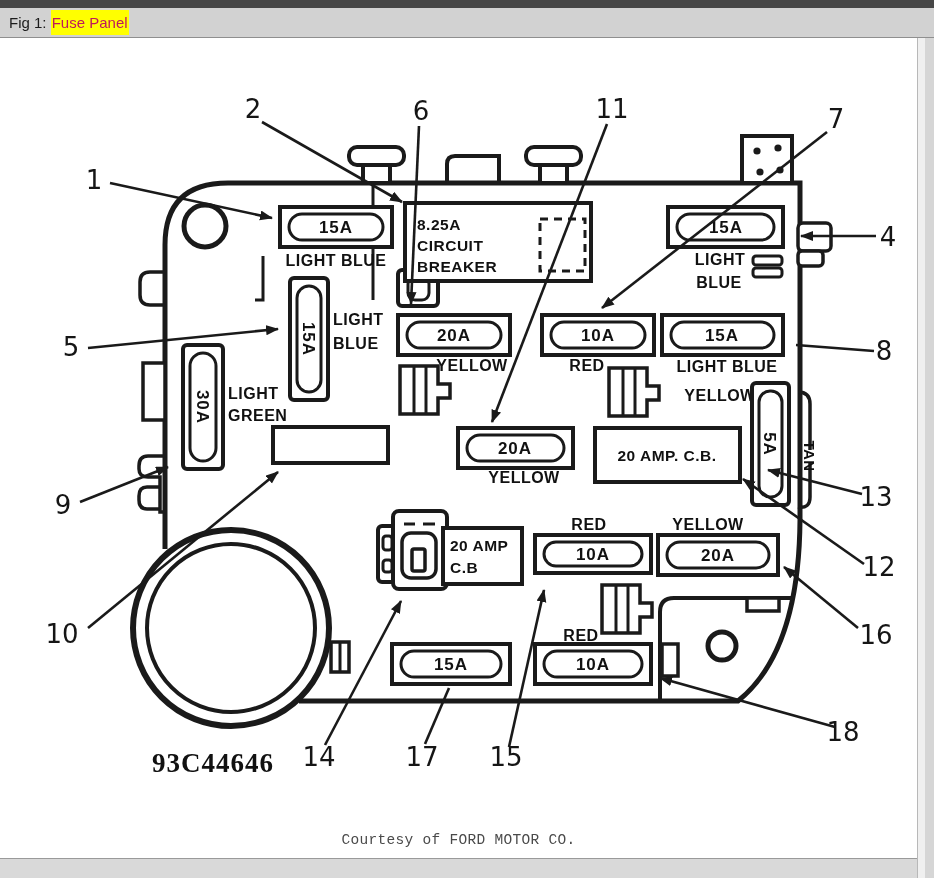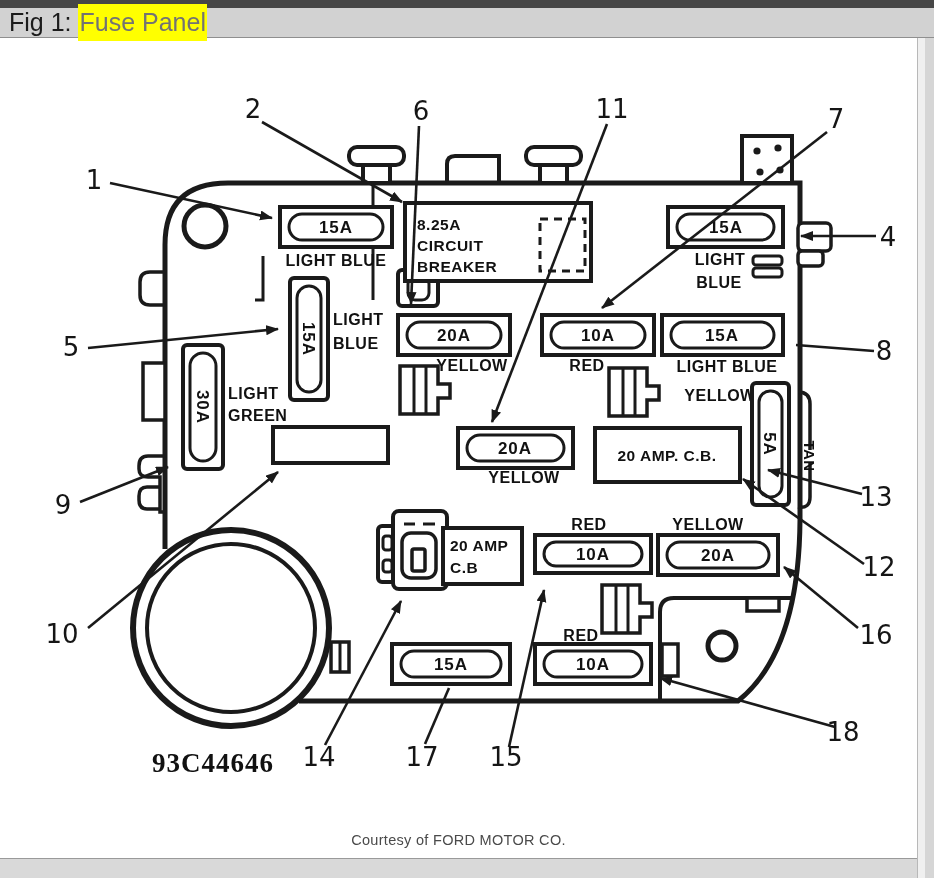--- a/index.html
+++ b/index.html
@@ -1,25 +1,25 @@
 <!DOCTYPE html>
 <html><head>
 <meta charset="utf-8">
 <style>
   html,body{margin:0;padding:0;background:#fff;}
   .screen{position:relative;width:934px;height:878px;background:#fff;overflow:hidden;
           font-family:"Liberation Sans",sans-serif;}
   .topbar{position:absolute;left:0;top:0;width:934px;height:8px;background:#464646;}
   .caption{position:absolute;left:0;top:8px;width:934px;height:30px;background:#d2d2d2;
            border-bottom:1px solid #8f8f8f;display:flex;align-items:center;
-           font-size:25px;color:#1c1c1c;white-space:pre;padding-left:9px;box-sizing:border-box;}
-  .caption mark{background:#ffff00;color:#737373;padding:4px 1px;}
+           font-size:15px;color:#1c1c1c;white-space:pre;padding-left:9px;box-sizing:border-box;}
+  .caption mark{background:#ffff00;color:#be185d;padding:4px 1px;}
   .svgwrap{position:absolute;left:0;top:0;width:934px;height:878px;}
   .credit{position:absolute;left:0;top:832px;width:917px;text-align:center;
-          font-size:14.5px;color:#4a4a4a;letter-spacing:0.3px;}
+          font-size:14.5px;color:#4a4a4a;letter-spacing:0.3px;font-family:Liberation Mono, monospace;}
   .vscroll{position:absolute;right:0;top:38px;width:17px;height:840px;background:#f0f0f0;
            border-left:1px solid #b8b8b8;box-sizing:border-box;}
   .vscroll .thumb{position:absolute;right:0;top:0;width:9px;height:100%;background:#d6d6d6;}
   .hbar{position:absolute;left:0;top:858px;width:917px;height:20px;background:#d9d9d9;
         border-top:1px solid #9a9a9a;box-sizing:border-box;}
   svg .ln{stroke:#1a1a1a;fill:none;}
   svg .wh{stroke:#1a1a1a;fill:#ffffff;}
   svg .amps{font:700 17px "Liberation Sans",sans-serif;fill:#111;letter-spacing:1px;}
   svg .clr{font:700 16px "Liberation Sans",sans-serif;fill:#111;letter-spacing:0.5px;}
   svg .cbt{font:700 15.5px "Liberation Sans",sans-serif;fill:#111;letter-spacing:0.5px;}

